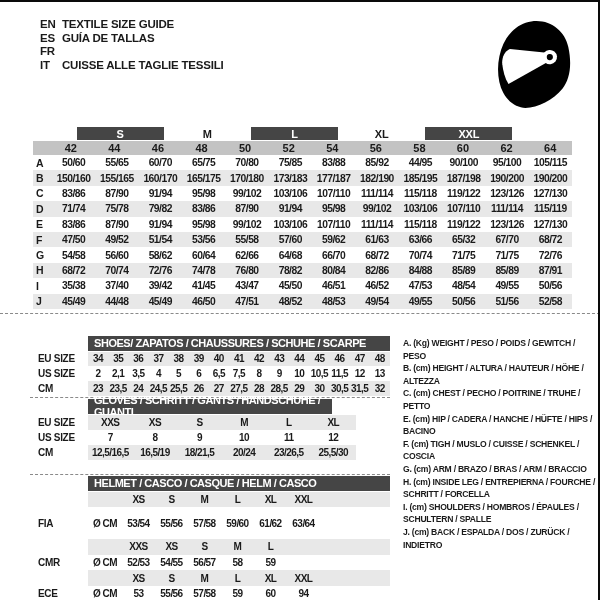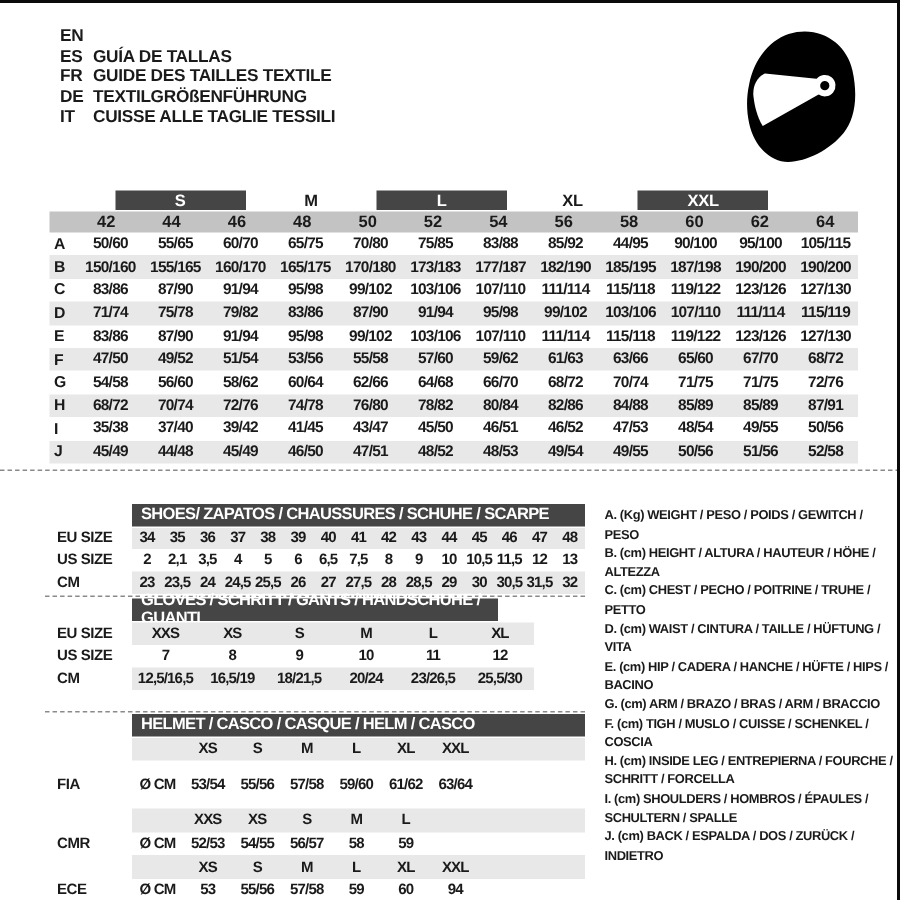--- a/index.html
+++ b/index.html
@@ -46,32 +46,28 @@
   .sep-c{left:30px;top:474px;width:360px;}
 </style>
 </head>
 <body style="--dark: #454545; --shade: #e8e8e8; --numrow: #c3c3c3; color: rgb(26, 26, 26);">
 
 <div class="frame"></div>
 
 <div class="langs">
   <div class="lang-row">
     <span class="lang-code">EN</span>
+    <span>TEXTILE SIZE GUIDE</span>
   </div>
   <div class="lang-row">
     <span class="lang-code">ES</span>
     <span>GUÍA DE TALLAS</span>
   </div>
   <div class="lang-row">
     <span class="lang-code">FR</span>
-    <span>GUIDE DES TAILLES TEXTILE</span>
-  </div>
-  <div class="lang-row">
-    <span class="lang-code">DE</span>
-    <span>TEXTILGRÖßENFÜHRUNG</span>
   </div>
   <div class="lang-row">
     <span class="lang-code">IT</span>
     <span>CUISSE ALLE TAGLIE TESSILI</span>
   </div>
 </div>
 
 <svg class="helmet-ico" width="82" height="94" viewBox="0 0 80 92">
   <g transform="rotate(-6 40 46)">
     <path fill="#000000" d="M37 6 C58 2 74 16 76 34 C78 52 74 66 66 74 C56 84 40 90 28 89 C20 88 12 82 8 72 C4 62 4 48 8 36 C13 20 24 9 37 6 Z"></path>
@@ -185,21 +181,21 @@
       <div class="m-letter">F</div>
       <div class="m-cell" style="width: 43.58px;">47/50</div>
       <div class="m-cell" style="width: 43.58px;">49/52</div>
       <div class="m-cell" style="width: 43.58px;">51/54</div>
       <div class="m-cell" style="width: 43.58px;">53/56</div>
       <div class="m-cell" style="width: 43.58px;">55/58</div>
       <div class="m-cell" style="width: 43.58px;">57/60</div>
       <div class="m-cell" style="width: 43.58px;">59/62</div>
       <div class="m-cell" style="width: 43.58px;">61/63</div>
       <div class="m-cell" style="width: 43.58px;">63/66</div>
-      <div class="m-cell" style="width: 43.58px;">65/60</div>
+      <div class="m-cell" style="width: 43.58px;">65/32</div>
       <div class="m-cell" style="width: 43.58px;">67/70</div>
       <div class="m-cell" style="width: 43.58px;">68/72</div>
     </div>
     <div class="m-row">
       <div class="m-letter">G</div>
       <div class="m-cell" style="width: 43.58px;">54/58</div>
       <div class="m-cell" style="width: 43.58px;">56/60</div>
       <div class="m-cell" style="width: 43.58px;">58/62</div>
       <div class="m-cell" style="width: 43.58px;">60/64</div>
       <div class="m-cell" style="width: 43.58px;">62/66</div>
@@ -434,20 +430,19 @@
         <div class="cell" style="width: 33px;">60</div>
         <div class="cell" style="width: 33px;">94</div>
       </div>
     </div>
   </div>
 
 <div class="legend" id="legend">
     <div class="legend-item">A. (Kg) WEIGHT / PESO / POIDS / GEWITCH / PESO</div>
     <div class="legend-item">B. (cm) HEIGHT / ALTURA / HAUTEUR / HÖHE / ALTEZZA</div>
     <div class="legend-item">C. (cm) CHEST / PECHO / POITRINE / TRUHE / PETTO</div>
-    <div class="legend-item">D. (cm) WAIST / CINTURA / TAILLE / HÜFTUNG / VITA</div>
     <div class="legend-item">E. (cm) HIP / CADERA / HANCHE / HÜFTE / HIPS / BACINO</div>
+    <div class="legend-item">F. (cm) TIGH / MUSLO / CUISSE / SCHENKEL / COSCIA</div>
     <div class="legend-item">G. (cm) ARM / BRAZO / BRAS / ARM / BRACCIO</div>
-    <div class="legend-item">F. (cm) TIGH / MUSLO / CUISSE / SCHENKEL / COSCIA</div>
     <div class="legend-item">H. (cm) INSIDE LEG / ENTREPIERNA / FOURCHE / SCHRITT / FORCELLA</div>
     <div class="legend-item">I. (cm) SHOULDERS / HOMBROS / ÉPAULES / SCHULTERN / SPALLE</div>
     <div class="legend-item">J. (cm) BACK / ESPALDA / DOS / ZURÜCK / INDIETRO</div>
   </div>
 
 </body></html>

